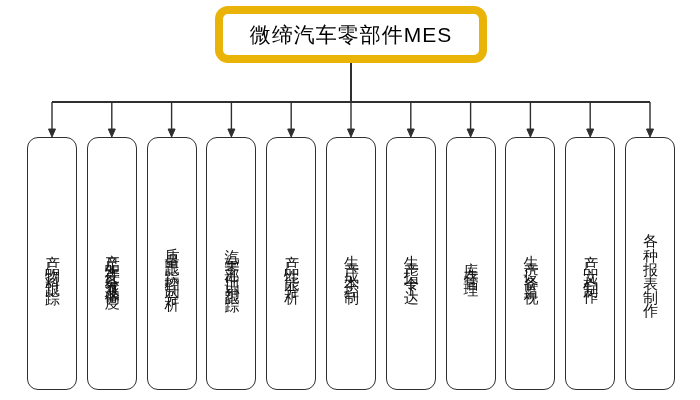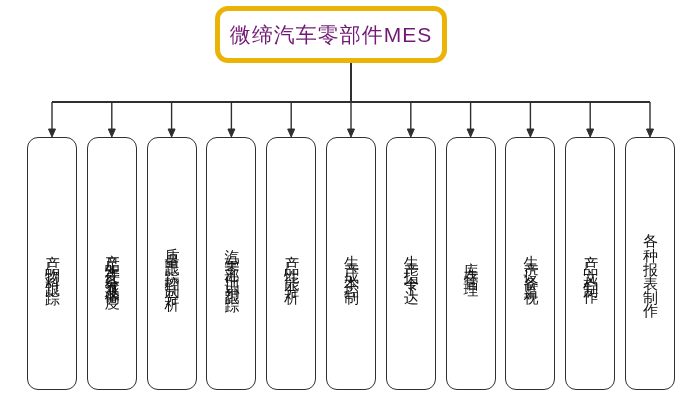--- a/index.html
+++ b/index.html
@@ -12,31 +12,31 @@
     position: relative;
     width: 700px;
     height: 400px;
     background: #ffffff;
     overflow: hidden;
   }
   .title-box {
     position: absolute;
     left: 215px;
     top: 6px;
-    width: 232px;
+    width: 272px;
     height: 57px;
     box-sizing: border-box;
-    border: 5px solid #eab308;
+    border: 8px solid #eab308;
     border-radius: 13px;
     background: #ffffff;
     display: flex;
     align-items: center;
     justify-content: center;
     font-size: 21px;
-    color: #701a75;
+    color: #000000;
     letter-spacing: 1px;
     z-index: 2;
   }
   svg.connectors {
     position: absolute;
     left: 0;
     top: 0;
     width: 700px;
     height: 400px;
     z-index: 1;

